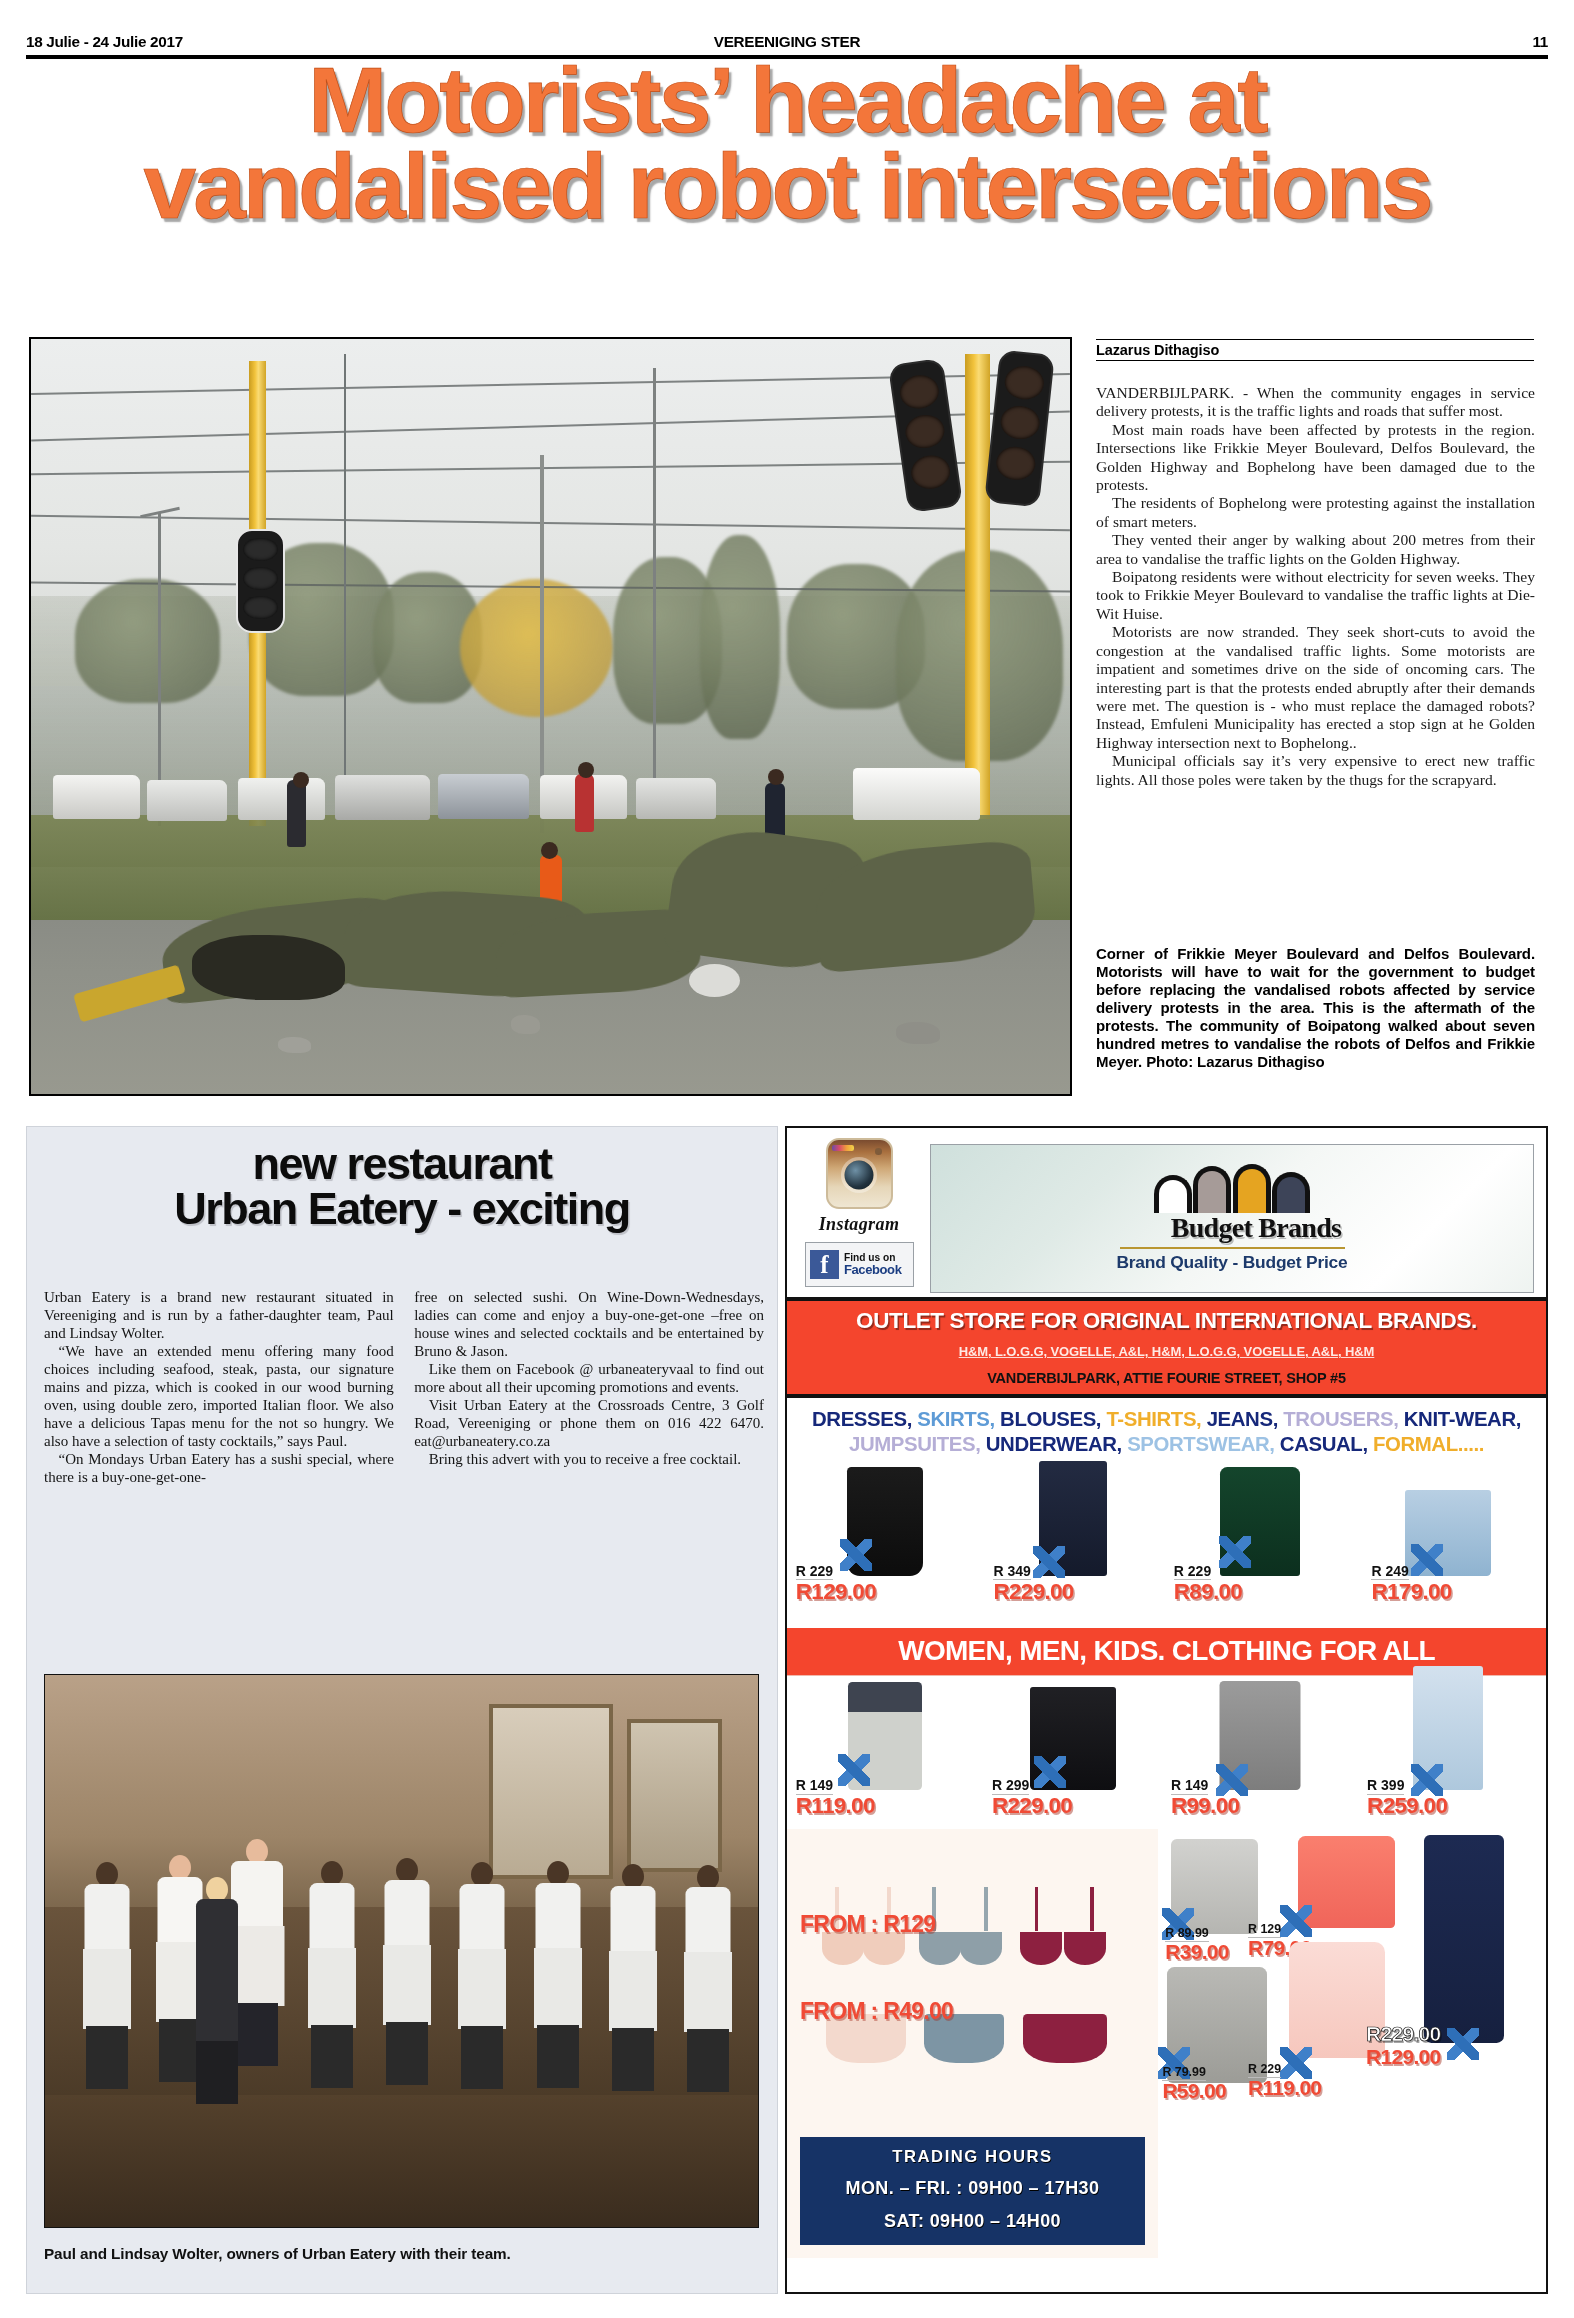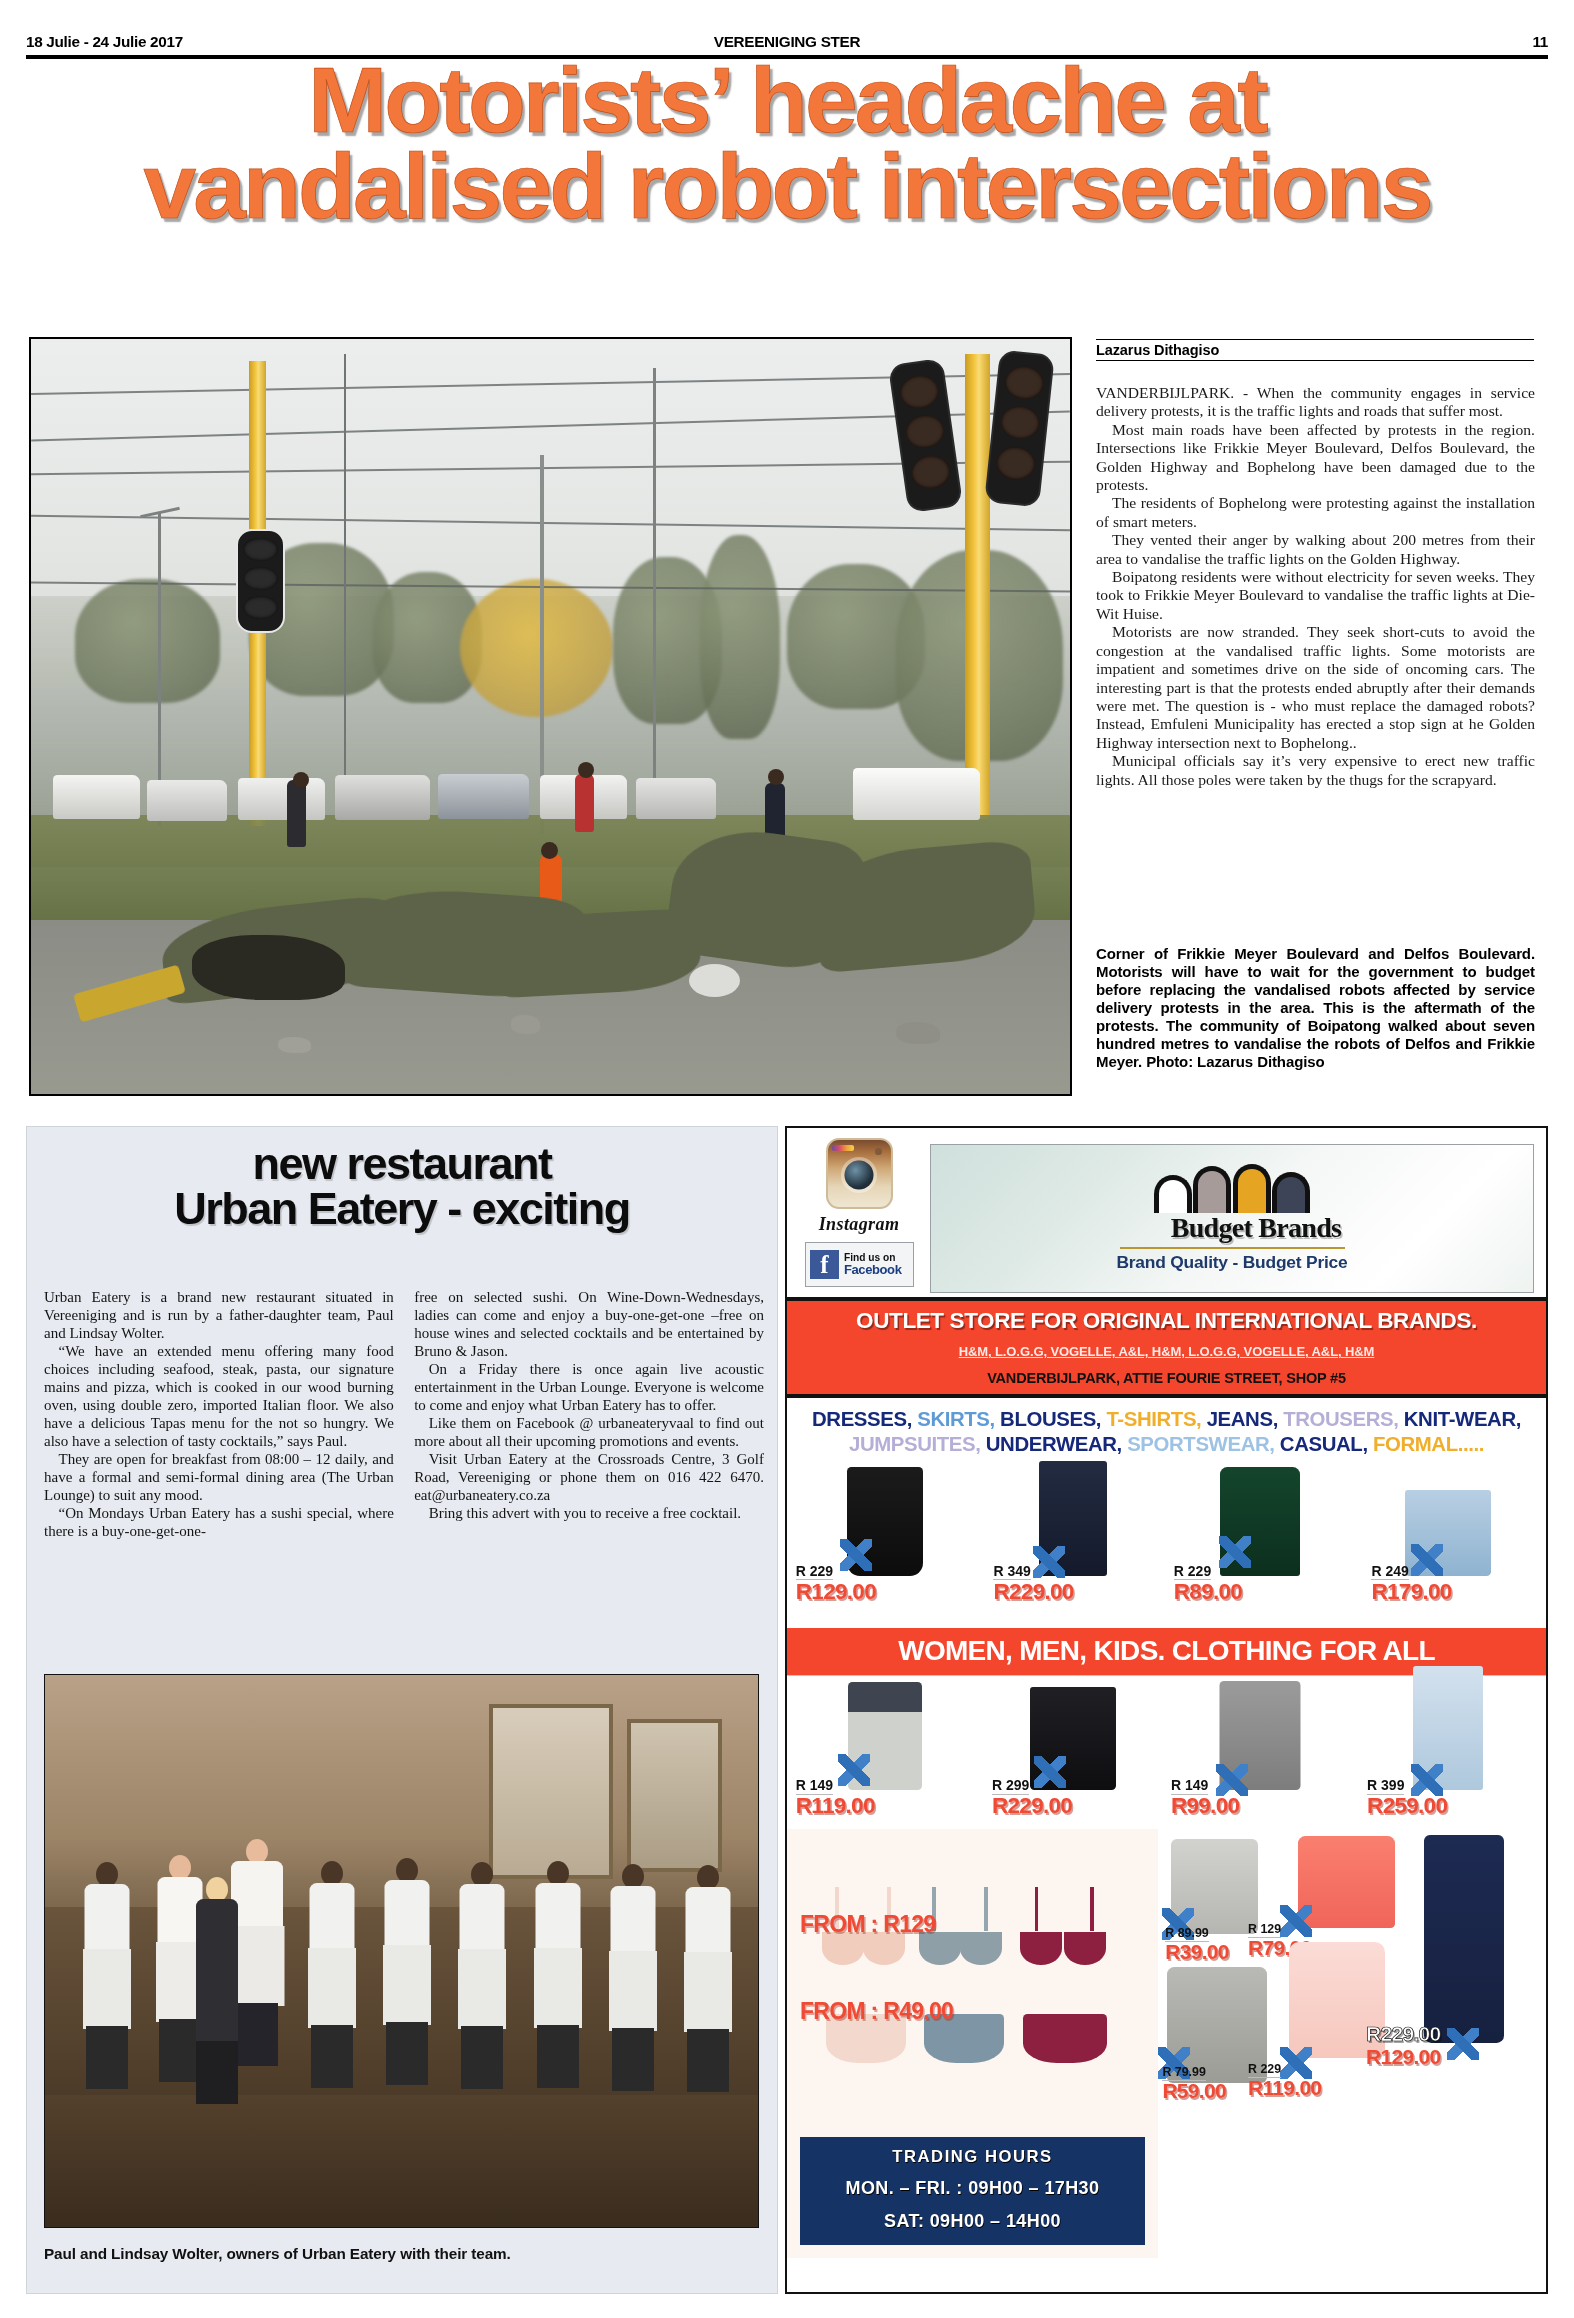--- a/index.html
+++ b/index.html
@@ -442,26 +442,24 @@
 
 <div class="ue-title">
   <span class="ue-l">new restaurant</span>
   <span class="ue-l">Urban Eatery - exciting</span>
 </div>
 
 <div class="ue-cols">
   <div class="ue-col">
     <p class="first">Urban Eatery is a brand new restaurant situated in Vereeniging and is run by a father-daughter team, Paul and Lindsay Wolter.</p>
     <p>“We have an extended menu offering many food choices including seafood, steak, pasta, our signature mains and pizza, which is cooked in our wood burning oven, using double zero, imported Italian floor. We also have a delicious Tapas menu for the not so hungry. We also have a selection of tasty cocktails,” says Paul.</p>
-    <p>They are open for breakfast from 08:00 – 12 daily, and have a formal and semi-formal dining area (The Urban Lounge) to suit any mood.</p>
     <p>“On Mondays Urban Eatery has a sushi special, where there is a buy-one-get-one-</p>
   </div>
   <div class="ue-col">
     <p class="first">free on selected sushi. On Wine-Down-Wednesdays, ladies can come and enjoy a buy-one-get-one –free on house wines and selected cocktails and be entertained by Bruno &amp; Jason.</p>
-    <p>On a Friday there is once again live acoustic entertainment in the Urban Lounge. Everyone is welcome to come and enjoy what Urban Eatery has to offer.</p>
     <p>Like them on Facebook @ urbaneateryvaal to find out more about all their upcoming promotions and events.</p>
     <p>Visit Urban Eatery at the Crossroads Centre, 3 Golf Road, Vereeniging or phone them on 016 422 6470. eat@urbaneatery.co.za</p>
     <p>Bring this advert with you to receive a free cocktail.</p>
   </div>
 </div>
 
 <div class="ue-photo">
   <div class="ue-wall"></div>
   <div style="position:absolute; left:0; top:42%; width:100%; height:34%; background:linear-gradient(#6a543c,#4c3b28);"></div>
   <div class="ue-floor"></div>

